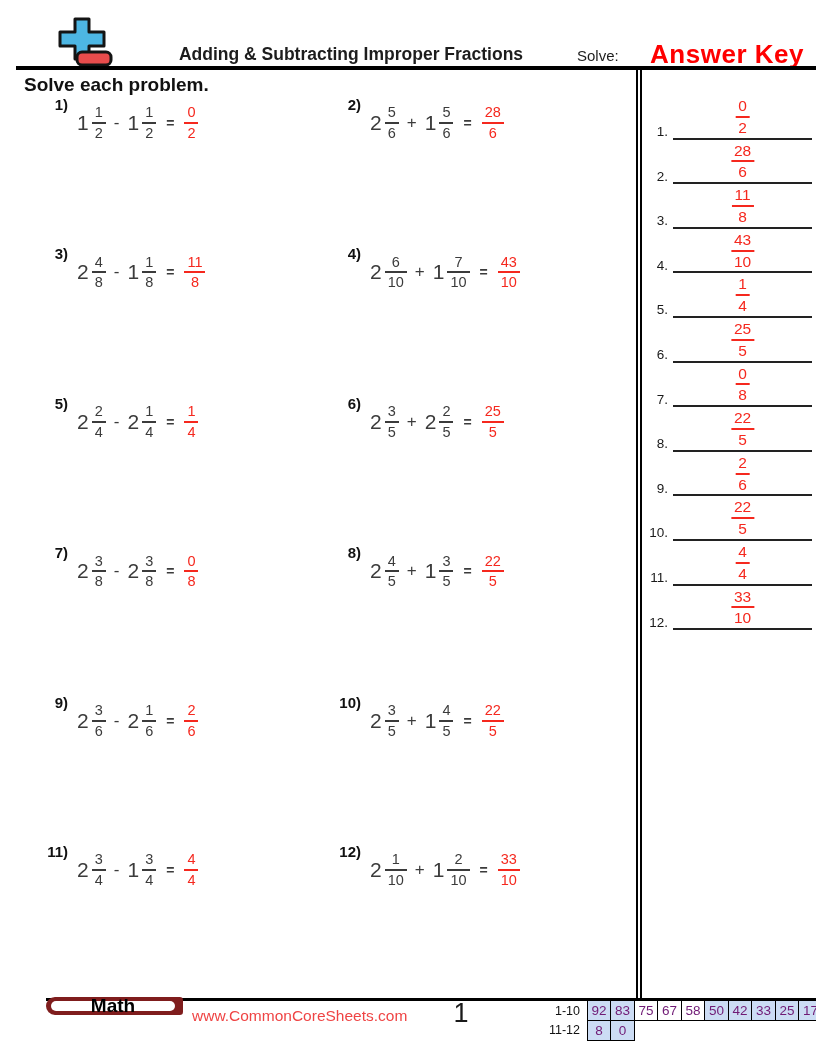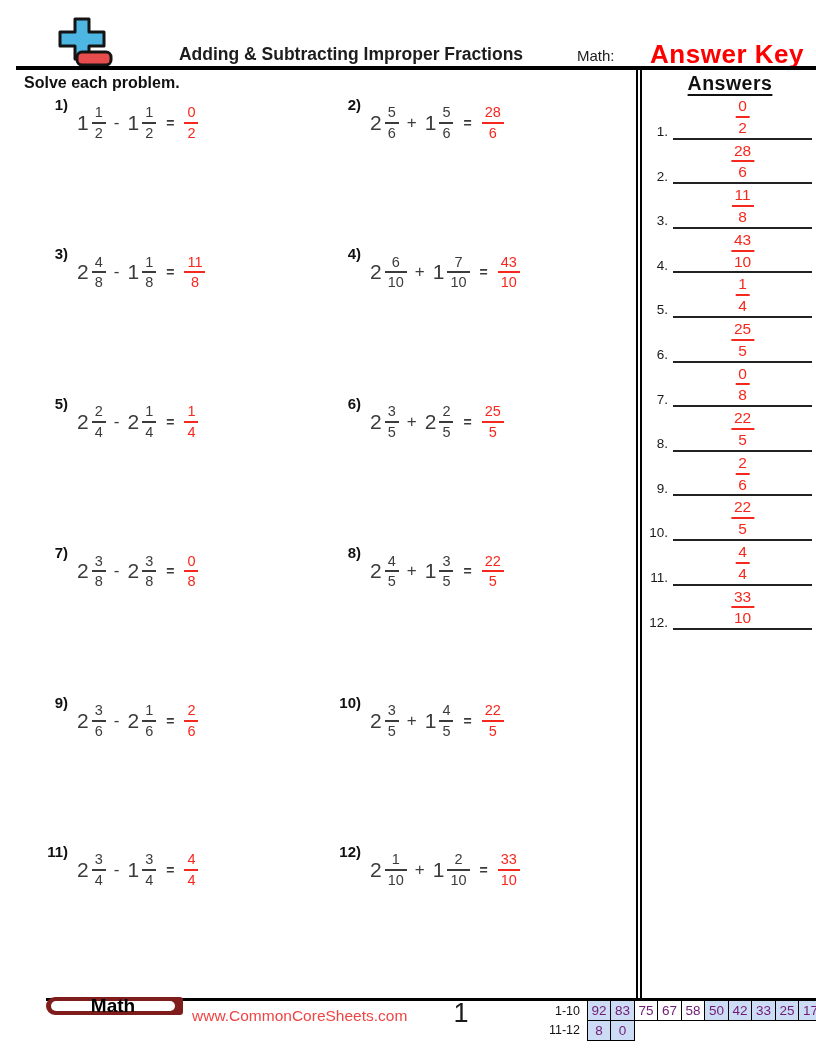--- a/index.html
+++ b/index.html
@@ -10,21 +10,21 @@
   
   .logo{position:absolute;left:38px;top:16px;width:60px;height:52px;overflow:visible;}
   .logo .plus{fill:var(--logo-plus,#4db6e3);stroke:#141414;stroke-width:3;stroke-linejoin:round;}
   .logo .minus{fill:var(--logo-minus,#e84c4c);stroke:#141414;stroke-width:3;stroke-linejoin:round;}
   .title{position:absolute;left:150px;top:44px;width:370px;text-align:center;
     font-size:17.5px;font-weight:bold;color:#1d1d1d;}
   .name-label{position:absolute;left:561px;top:47px;font-size:15px;color:#1d1d1d;}
   .answer-key{position:absolute;left:623px;top:39px;width:176px;text-align:center;
     font-size:26px;font-weight:bold;letter-spacing:.5px;color:var(--key-red,#ff0000);}
   .header-rule{position:absolute;left:0;top:66px;width:816px;height:3.5px;background:#000;}
-  .instruction{position:absolute;left:8px;top:74px;font-size:16px;font-weight:bold;color:#111;}
+  .instruction{position:absolute;left:8px;top:74px;font-size:19px;font-weight:bold;color:#111;}
   
   .vdivider{position:absolute;left:620px;top:70px;height:929px;width:2px;
     border-left:2px solid #000;border-right:2px solid #000;}
   .answers-title{position:absolute;left:632px;top:72px;width:164px;text-align:center;
     font-size:19.5px;font-weight:bold;letter-spacing:.5px;color:#111;
     text-decoration:underline;text-decoration-thickness:2px;text-underline-offset:4px;}
   .answers-list{position:absolute;left:630px;top:95px;width:166px;}
   .ans-row{height:44.6px;display:flex;align-items:flex-end;}
   .ans-num{width:22px;text-align:right;font-size:13.5px;color:#1a1a1a;margin-right:5px;
     line-height:1;margin-bottom:1px;}
@@ -70,21 +70,21 @@
 </head>
 <body>
 
 <div class="page">
 
   <svg class="logo" viewBox="0 0 60 50">
     <path class="plus" d="M21 2 H35 V15 H50 V29 H35 V42 H21 V29 H6 V15 H21 Z"></path>
     <rect class="minus" x="23" y="35" width="34" height="13" rx="5"></rect>
   </svg>
   <div class="title">Adding &amp; Subtracting Improper Fractions</div>
-  <div class="name-label">Math:</div>
+  <div class="name-label">Solve:</div>
   <div class="answer-key">Answer Key</div>
   <div class="header-rule"></div>
   <div class="instruction">Solve each problem.</div>
 
   <div class="problems">
 
       <div class="problem">
         <span class="p-num">1)</span>
         <span class="whole">1</span>
         <span class="frac">
@@ -320,21 +320,20 @@
         <span class="eq">=</span>
         <span class="frac red">
           <span class="fnum">33</span>
           <span class="fden">10</span>
         </span>
       </div>
 
   </div>
 
   <div class="vdivider"></div>
-  <div class="answers-title">Answers</div>
   <div class="answers-list">
 
       <div class="ans-row">
         <span class="ans-num">1.</span>
         <div class="ans-line">
           <span class="frac red">
             <span class="fnum">0</span>
             <span class="fden">2</span>
           </span>
         </div>

